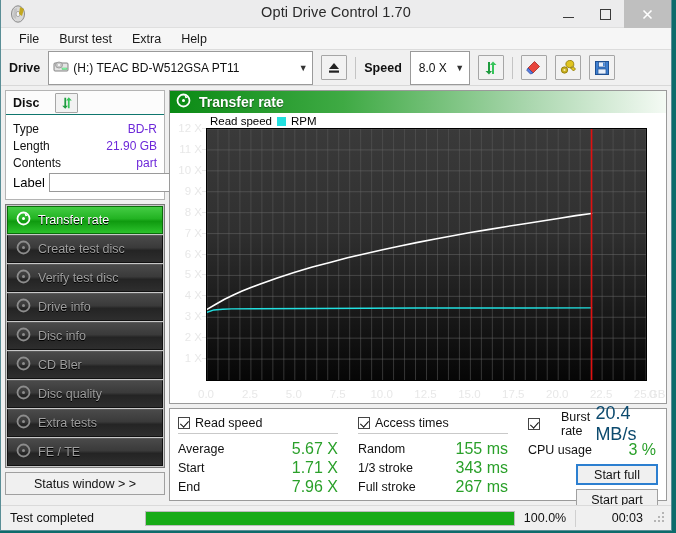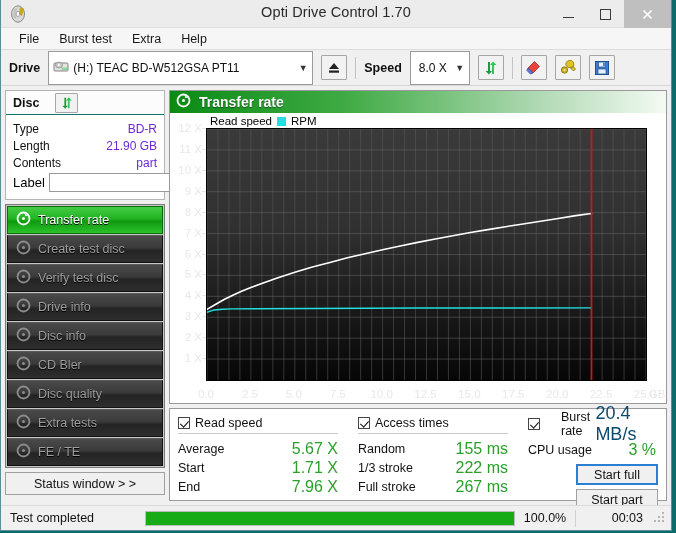--- a/index.html
+++ b/index.html
@@ -562,21 +562,21 @@
             <span class="chk"></span>
             <span class="chk-label">Access times</span>
           </div>
           <div class="hr"></div>
           <div class="srow">
             <span class="k">Random</span>
             <span class="v">155 ms</span>
           </div>
           <div class="srow">
             <span class="k">1/3 stroke</span>
-            <span class="v">222 ms</span>
+            <span class="v">343 ms</span>
           </div>
           <div class="srow">
             <span class="k">Full stroke</span>
             <span class="v">267 ms</span>
           </div>
         </div>
 
         <div class="scol c3">
           <div class="topline">
             <span class="chk-row" style="gap:21px">

